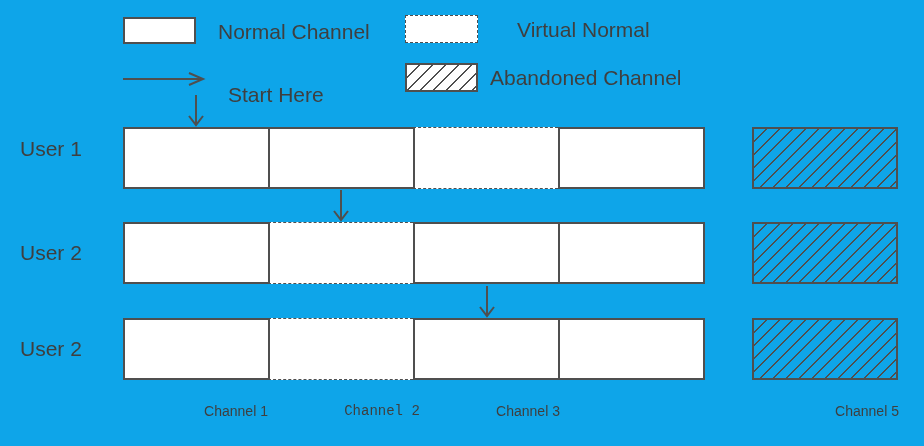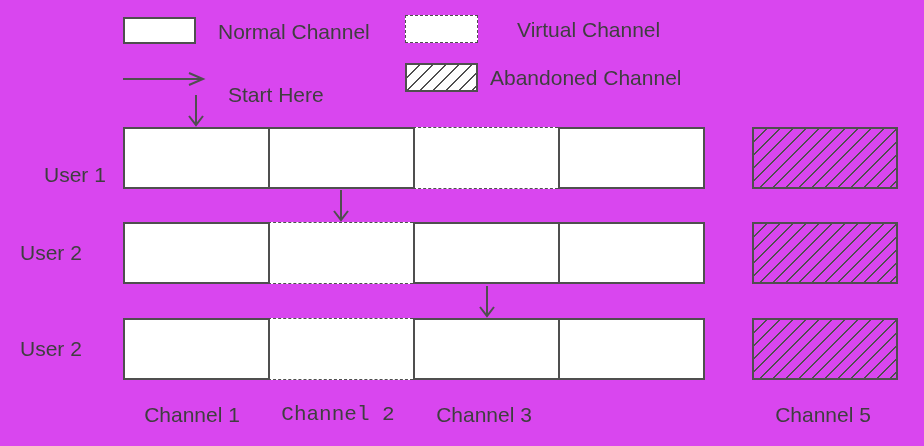--- a/index.html
+++ b/index.html
@@ -1,19 +1,19 @@
 <!DOCTYPE html>
 <html><head>
 <meta charset="utf-8">
 <style>
   html,body{margin:0;padding:0;background:#ffffff;}
   #canvas{
     position:relative;
     width:924px;height:446px;
-    background:#d946ef;
+    background:#0ea5e9;
     font-family:"Liberation Sans", sans-serif;
     color:#3f3f3f;
     overflow:hidden;
   }
   .txt{
     position:absolute;
     font-size:21px;
     line-height:24px;
     white-space:nowrap;
     color:#3f3f3f;
@@ -67,46 +67,47 @@
     font-size:21px;
     line-height:62px;
     height:62px;
     white-space:nowrap;
   }
   .down-arrow{ position:absolute; width:22px; height:32px; }
   .bottom-label{
     position:absolute;
     top:403px;
     transform:translateX(-50%);
-    font-size:21px;
+    font-size:14px;
     white-space:nowrap;
+    margin-left:44px;
   }
   svg line, svg polyline{ stroke:#4f4f4f; stroke-width:2; fill:none; }
 </style>
 </head>
 <body>
 
 <div id="canvas">
 
   <div class="swatch" style="left:123px;top:17px;width:73px;height:27px;"></div>
   <div class="txt" style="left:218px;top:20px;">Normal Channel</div>
 
   <div class="swatch dashed" style="left:405px;top:15px;width:73px;height:28px;"></div>
-  <div class="txt" style="left:517px;top:18px;">Virtual Channel</div>
+  <div class="txt" style="left:517px;top:18px;">Virtual Normal</div>
 
   <svg style="position:absolute;left:123px;top:71px;" width="84" height="16">
     <line x1="0" y1="8" x2="80" y2="8"></line>
     <polyline points="66,2 80,8 66,14"></polyline>
   </svg>
   <div class="txt" style="left:228px;top:83px;">Start Here</div>
 
   <div class="swatch hatchfill" style="left:405px;top:63px;width:73px;height:29px;"></div>
   <div class="txt" style="left:490px;top:66px;">Abandoned Channel</div>
 
-  <div class="user-label" style="top:144px;margin-left:24px;">User 1</div>
+  <div class="user-label" style="top:118px;">User 1</div>
   <div class="row-bar" style="top:127px;">
     <div class="cell normal"></div>
     <div class="cell normal"></div>
     <div class="cell virtual"></div>
     <div class="cell normal"></div>
   </div>
   <div class="ch5 hatchfill" style="top:127px;"></div>
   <svg class="down-arrow" style="top: 95px; left: 184.75px;" width="22" height="32">
     <line x1="11" y1="0" x2="11" y2="29"></line>
     <polyline points="4,21 11,30 18,21"></polyline>

